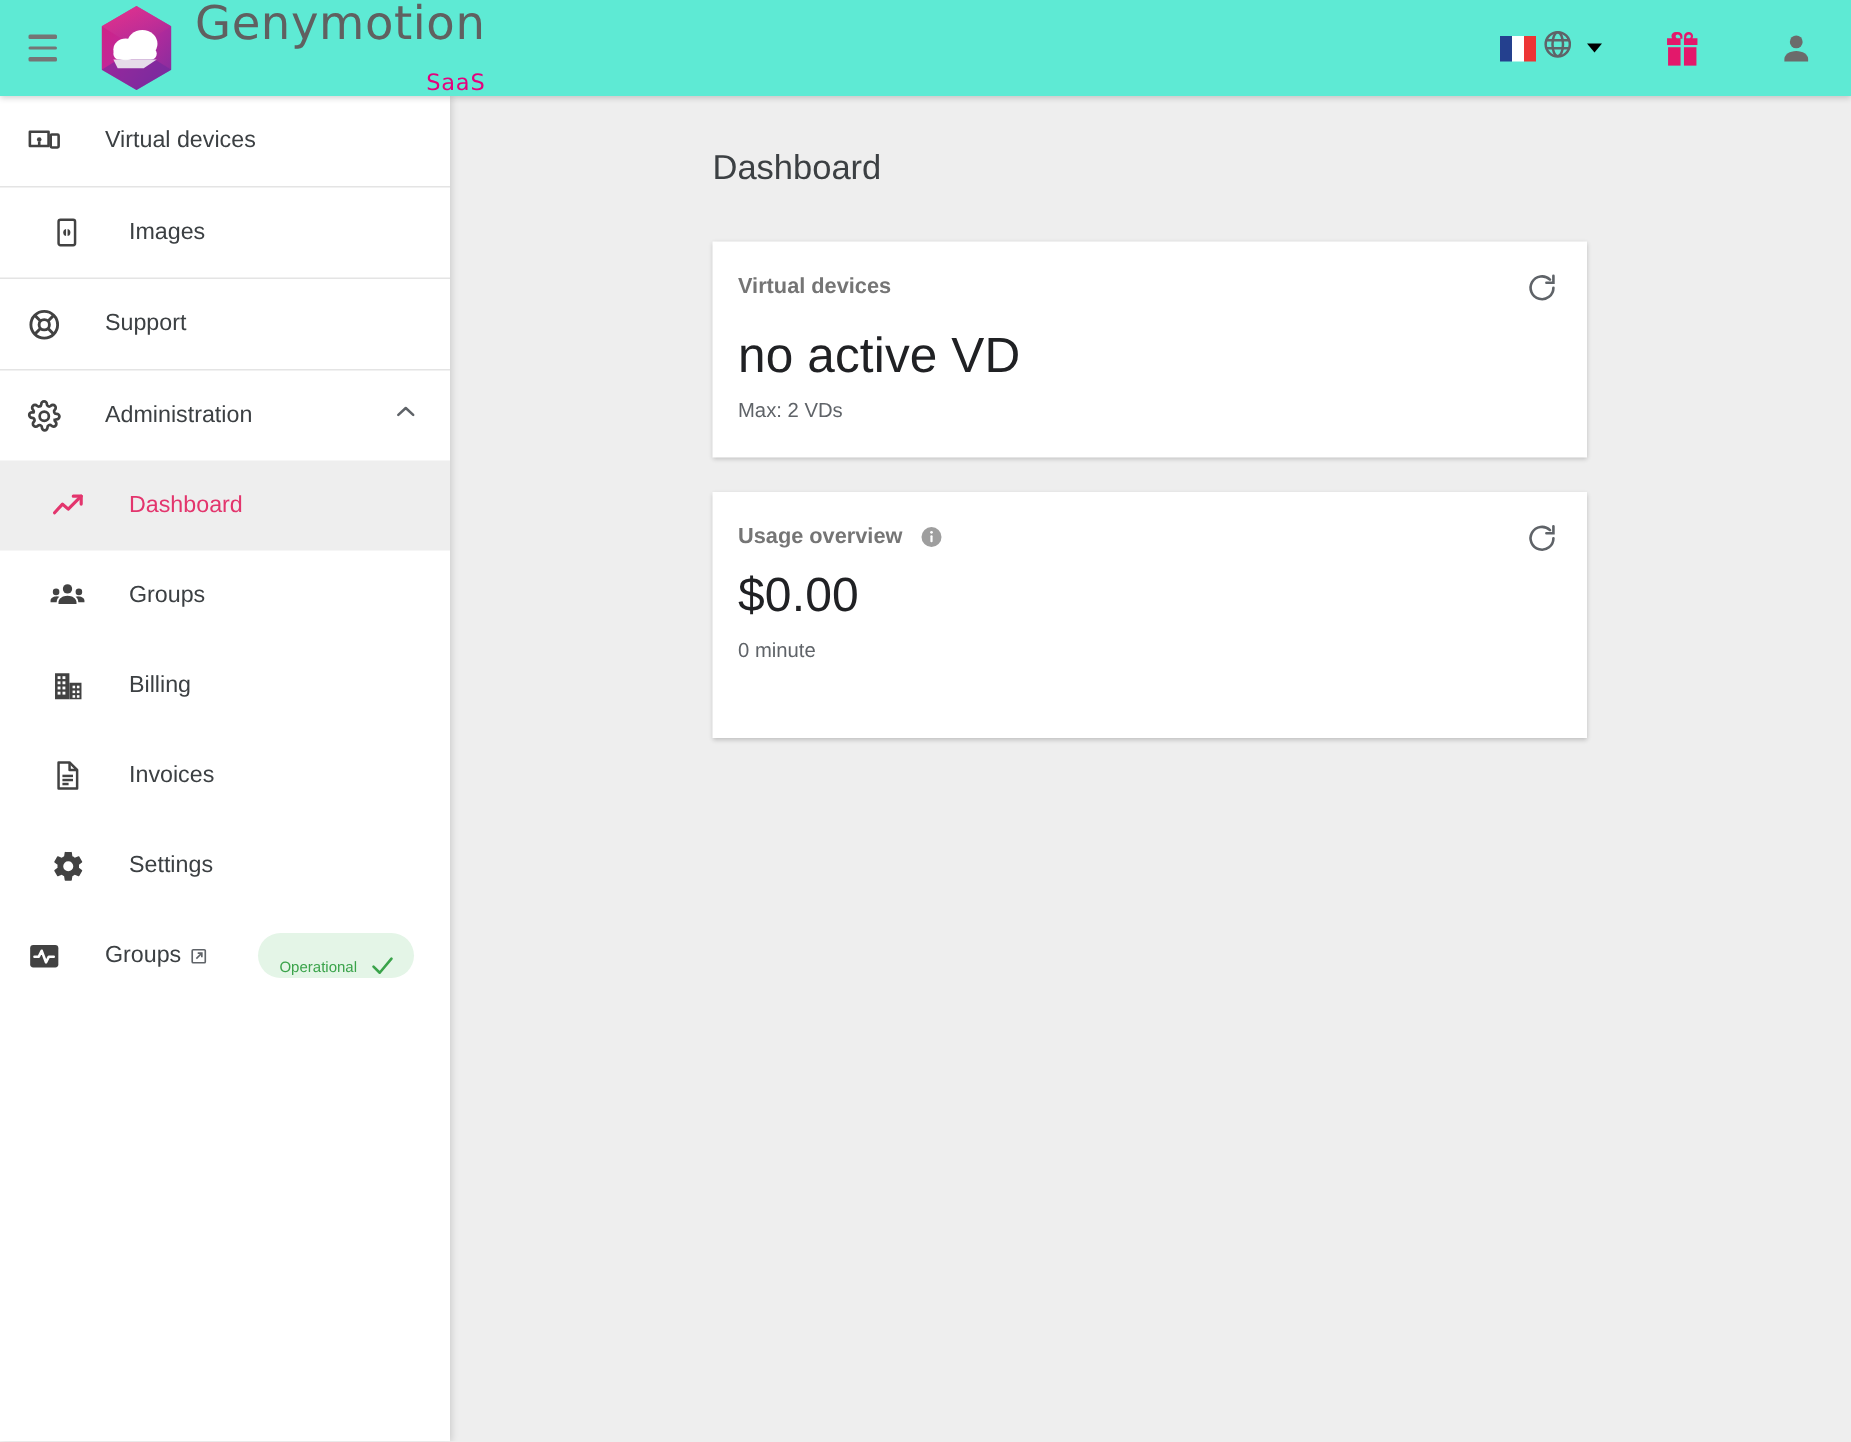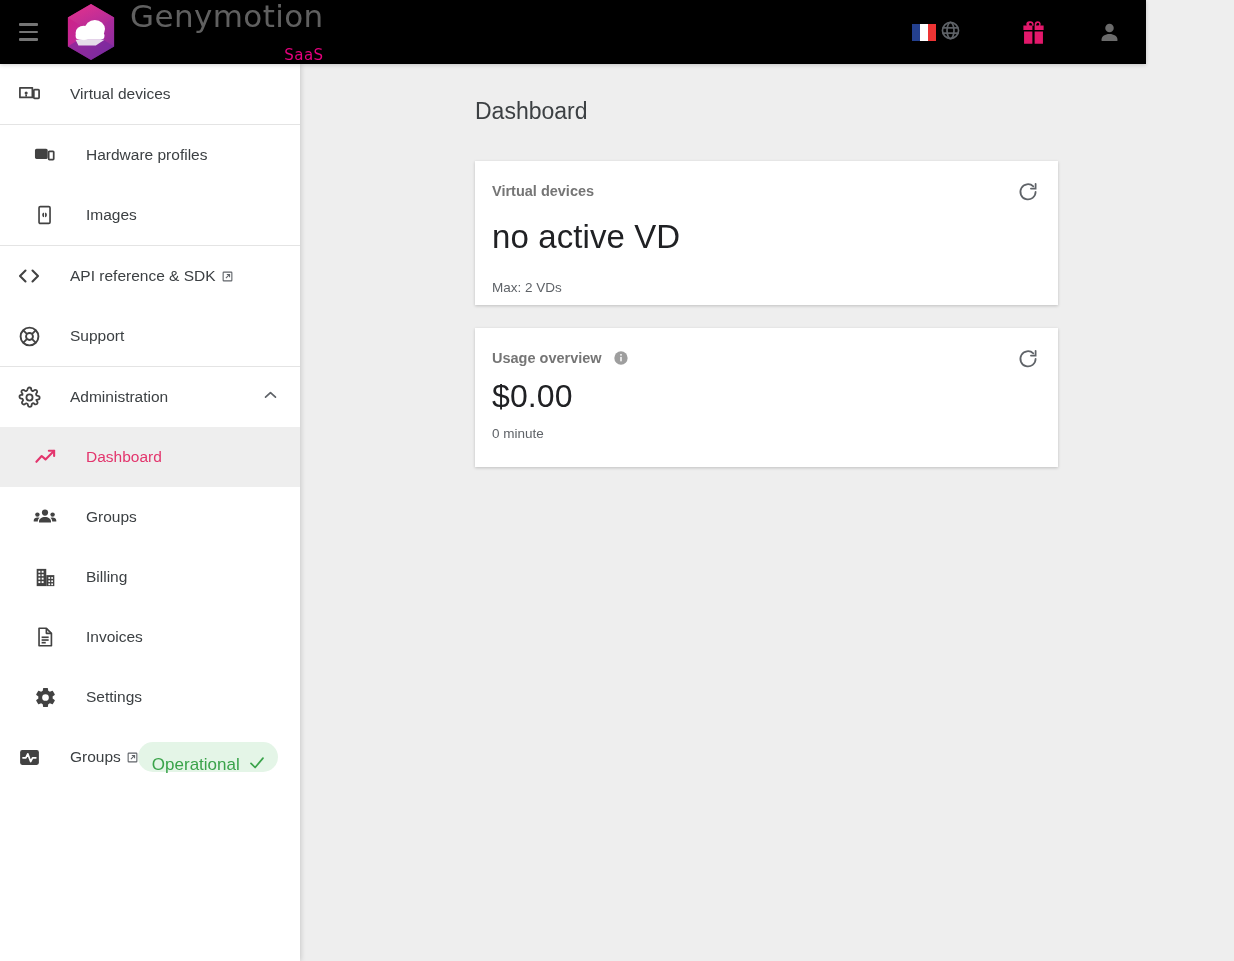--- a/index.html
+++ b/index.html
@@ -7,22 +7,22 @@
     width: 1234px; height: 961px;
     font-family: "Liberation Sans", sans-serif;
     background: #eeeeee;
     overflow: hidden;
   }
   .app { position: relative; width: 1234px; height: 961px; }
 
   
   .topbar {
     position: absolute; top: 0; left: 0;
-    width: 1146px; height: 64px;
-    background: #000000;
+    width: 1234px; height: 64px;
+    background: #5eead4;
     display: flex; align-items: center;
     box-shadow: 0 1px 4px rgba(0,0,0,0.18);
     z-index: 20;
   }
   .hamburger {
     width: 34px; height: 34px; margin-left: 11px;
     display: flex; flex-direction: column; justify-content: center;
     align-items: center; gap: 5px; cursor: pointer;
   }
   .hamburger span { display: block; width: 19px; height: 2.4px; background: #757575; border-radius: 1px; }
@@ -91,21 +91,21 @@
   .ext { margin-left: 6px; display:inline-flex; vertical-align: middle; }
   .nav-item.active { background: #eeeeee; }
   .nav-item.active .nav-label { color: #e3356d; font-weight: 500; }
   .divider { height: 1px; background: #e4e4e4; width: 300px; }
   .chev { position: absolute; right: 21px; top: 50%; transform: translateY(-50%); }
   .badge {
     margin-left: auto; margin-right: 24px;
     background: #e4f5e7; color: #3aa34a;
     border-radius: 15px; height: 30px;
     display: flex; align-items: center; gap: 8px;
-    padding: 16px 12px 0 14px; font-size: 17px; font-weight: 500;
+    padding: 16px 12px 0 14px; font-size: 10px; font-weight: 500;
   }
 
   
   .main {
     position: absolute; top: 64px; left: 300px;
     width: 934px; height: 897px;
     background: #eeeeee; overflow: hidden;
   }
   .page-title {
     font-size: 23px; color: #3c4043; font-weight: 400;
@@ -113,37 +113,37 @@
   }
   .card {
     background: #ffffff;
     margin-left: 175px;
     width: 583px;
     box-shadow: 0 1px 3px rgba(0,0,0,0.20);
     position: relative;
     padding: 22px 24px 22px 17px;
   }
   .card-vd { margin-top: 36px; height: 144px; }
-  .card-usage { margin-top: 23px; height: 139px; }
+  .card-usage { margin-top: 23px; height: 164px; }
   .card-head { display: flex; align-items: center; }
   .card-title {
     font-size: 14.5px; color: #757575; font-weight: 600;
   }
   .info-ic { margin-left: 11px; display: flex; cursor: pointer; }
   .refresh {
     position: absolute; right: 19px; top: 20px;
     cursor: pointer; display: flex;
   }
   .card-value {
     font-size: 33px; color: #202124; font-weight: 400;
     margin-top: 19px; letter-spacing: 0.1px;
   }
   .card-value.big { font-size: 32px; margin-top: 12px; }
   .card-sub {
-    font-size: 13.5px; color: #5f6368; margin-top: 24px;
+    font-size: 13.5px; color: #5f6368; margin-top: 10px;
   }
   .card-sub.tight { margin-top: 11px; }
 </style>
 </head>
 <body>
 
 <div class="app">
 
   <div class="topbar">
 
@@ -228,59 +228,34 @@
           <rect x="16.5" y="7" width="5.5" height="9" rx="0.8"></rect>
           <circle cx="8.5" cy="10.5" r="1.6" fill="#424242" stroke="none"></circle>
           <line x1="8.5" y1="12" x2="8.5" y2="14.2"></line>
         </svg>
       </span>
       <span class="nav-label">Virtual devices</span>
     </div>
     <div class="divider"></div>
 
 
-    <div class="nav-item ind-1">
-      <span class="ic">
-        <svg width="22" height="22" viewBox="0 0 24 24" fill="none" stroke="#424242" stroke-width="1.9">
-          <rect x="2" y="6" width="12" height="9.5" rx="0.8" fill="#424242"></rect>
-          <rect x="16" y="8" width="5.5" height="9" rx="0.8"></rect>
-        </svg>
-      </span>
-      <span class="nav-label">Hardware profiles</span>
-    </div>
 
     <div class="nav-item ind-1">
       <span class="ic">
         <svg width="22" height="22" viewBox="0 0 24 24" fill="none" stroke="#424242" stroke-width="1.8">
           <rect x="5.5" y="2.8" width="12" height="18.4" rx="1.4"></rect>
           <circle cx="11.5" cy="12" r="2.6" fill="#424242" stroke="none"></circle>
           <line x1="11.5" y1="7.5" x2="11.5" y2="16.5" stroke="#ffffff" stroke-width="1.1"></line>
         </svg>
       </span>
       <span class="nav-label">Images</span>
     </div>
     <div class="divider"></div>
 
 
-    <div class="nav-item ind-0">
-      <span class="ic">
-        <svg width="24" height="24" viewBox="0 0 24 24" fill="none" stroke="#424242" stroke-width="2.1" stroke-linecap="round" stroke-linejoin="round">
-          <polyline points="8.5,6.5 3,12 8.5,17.5"></polyline>
-          <polyline points="15.5,6.5 21,12 15.5,17.5"></polyline>
-        </svg>
-      </span>
-      <span class="nav-label">API reference &amp; SDK</span>
-      <span class="ext">
-        <svg width="11" height="11" viewBox="0 0 24 24" fill="none" stroke="#5f6368" stroke-width="2.4">
-          <rect x="2.5" y="2.5" width="19" height="19" rx="1.5"></rect>
-          <path d="M8.5 15.5L16 8"></path>
-            <path d="M10.5 7.5H16.5V13.5"></path>
-        </svg>
-      </span>
-    </div>
 
     <div class="nav-item ind-0">
       <span class="ic">
         <svg width="23" height="23" viewBox="0 0 24 24" fill="none" stroke="#424242" stroke-width="2">
           <circle cx="12" cy="12" r="9.3"></circle>
           <circle cx="12" cy="12" r="3.6"></circle>
           <line x1="5.3" y1="5.3" x2="9.5" y2="9.5"></line>
           <line x1="14.5" y1="14.5" x2="18.7" y2="18.7"></line>
           <line x1="18.7" y1="5.3" x2="14.5" y2="9.5"></line>
           <line x1="9.5" y1="14.5" x2="5.3" y2="18.7"></line>

